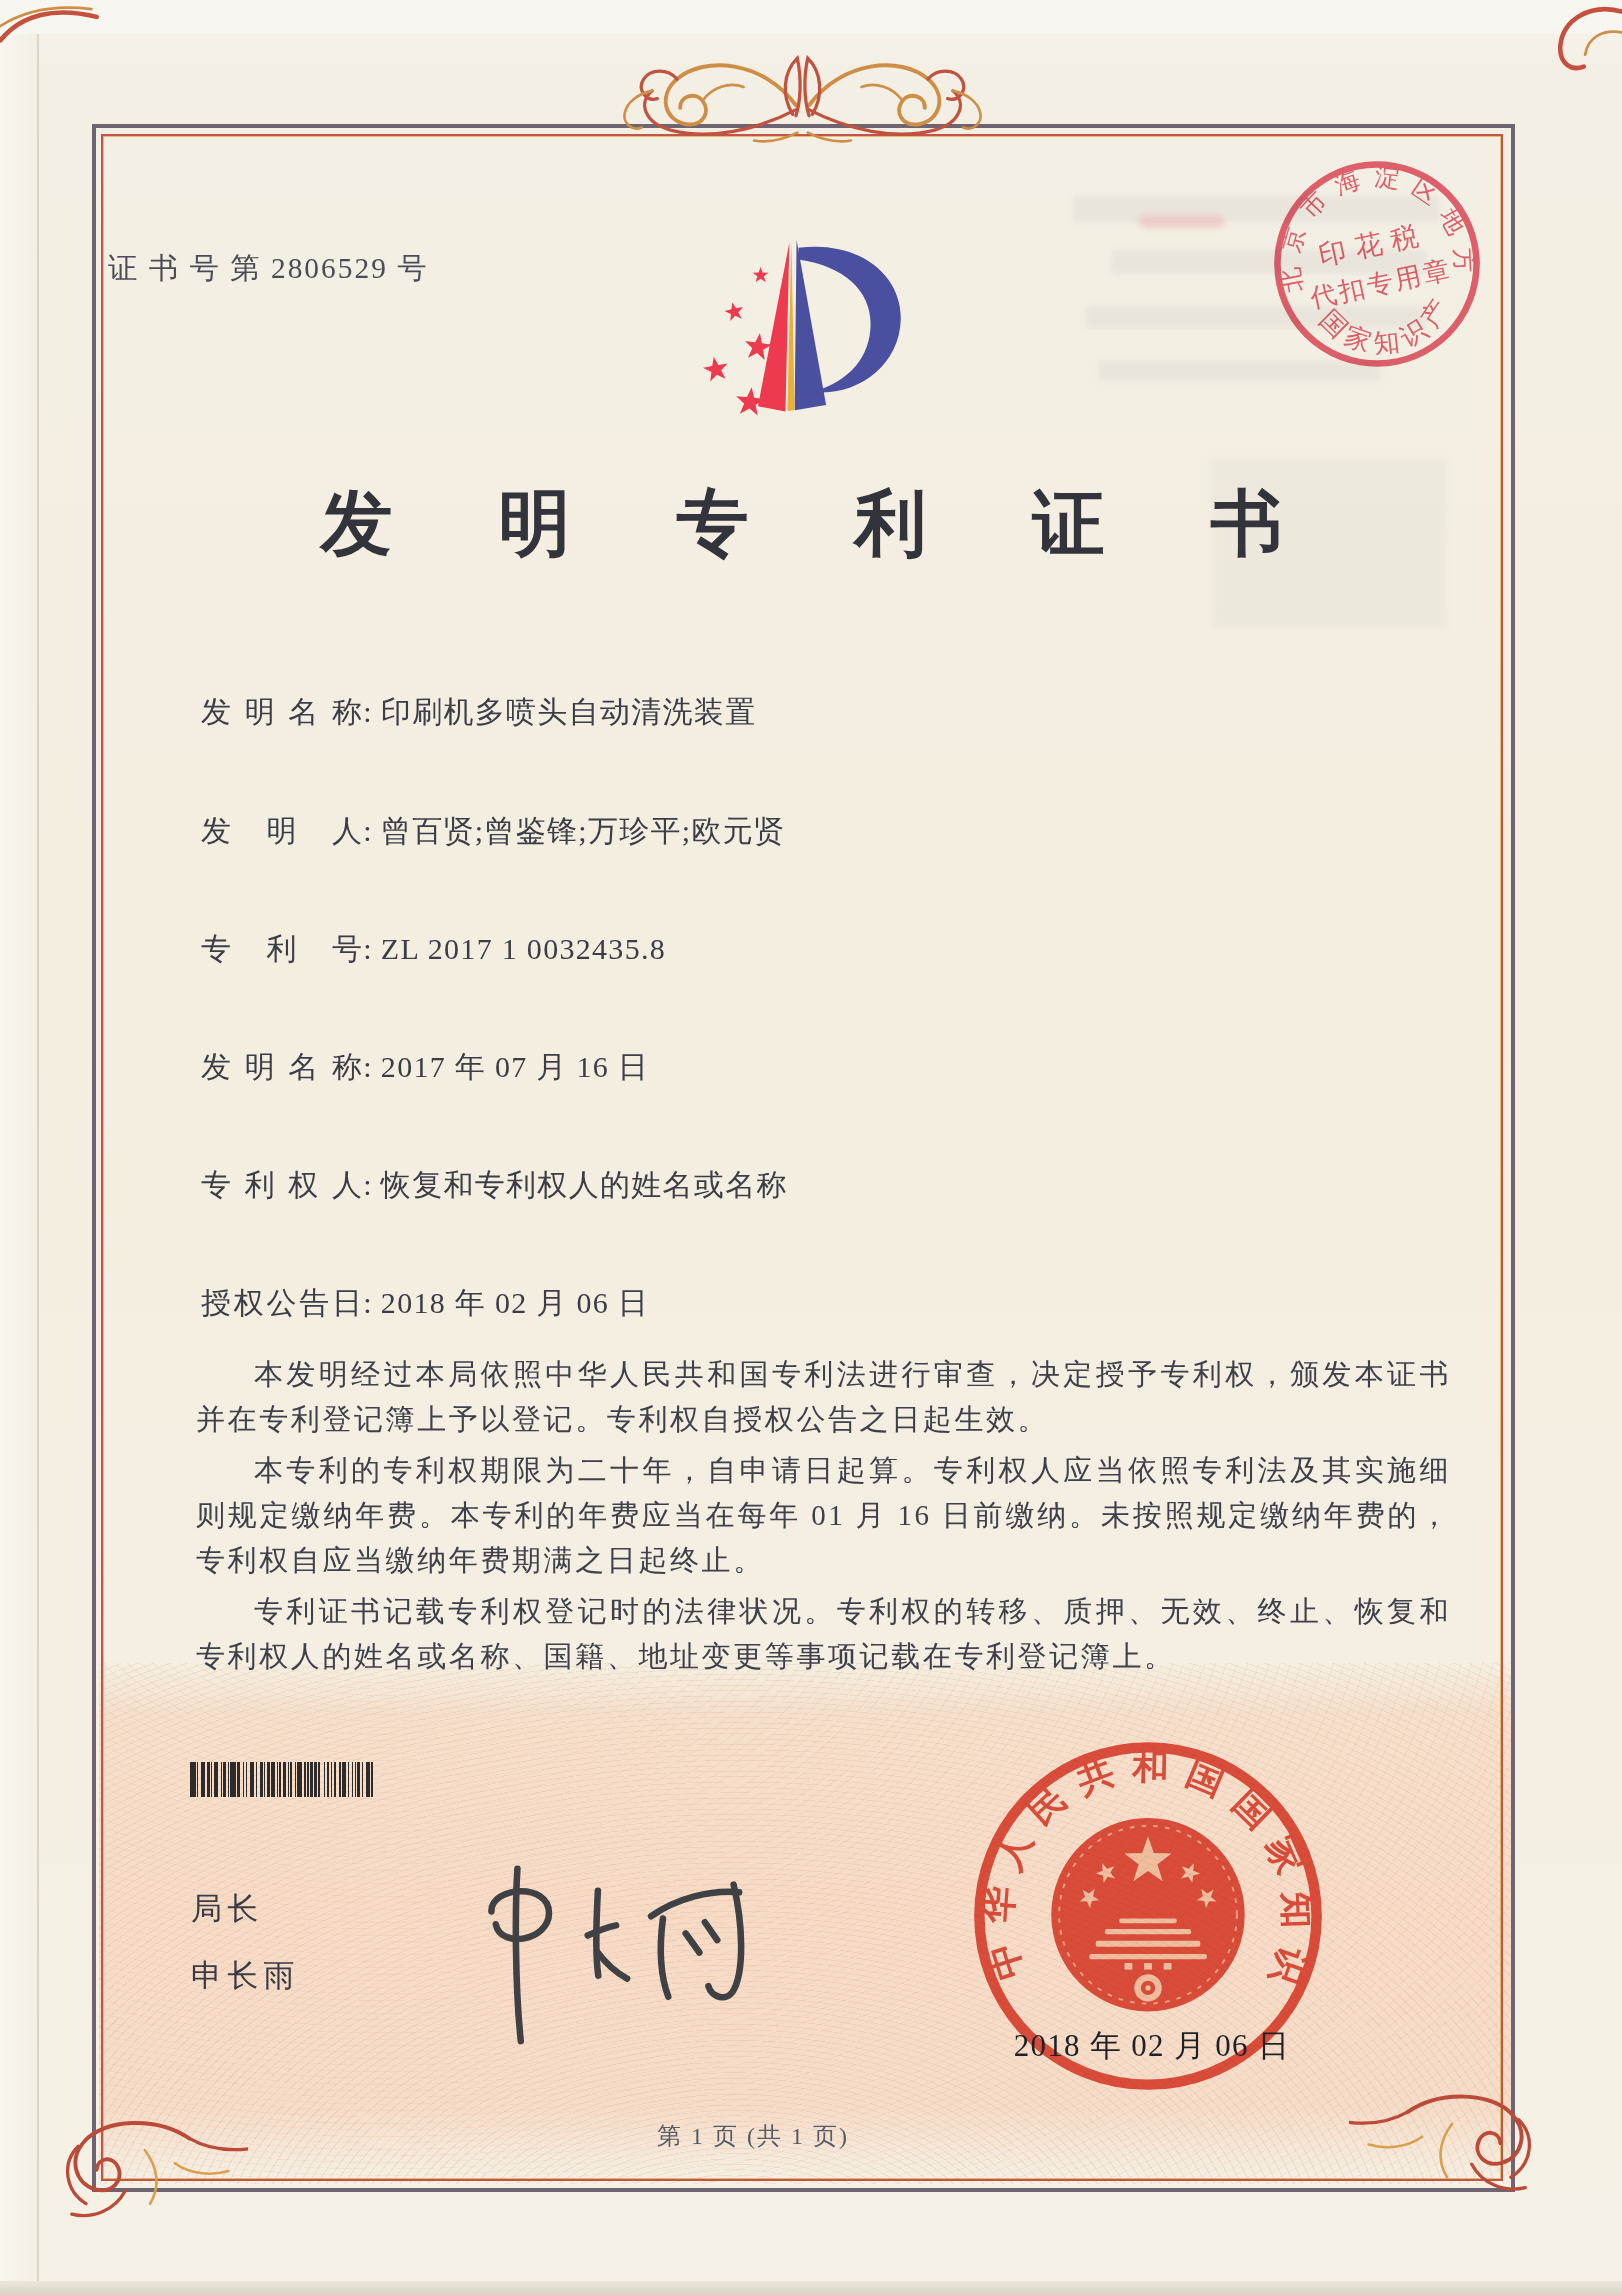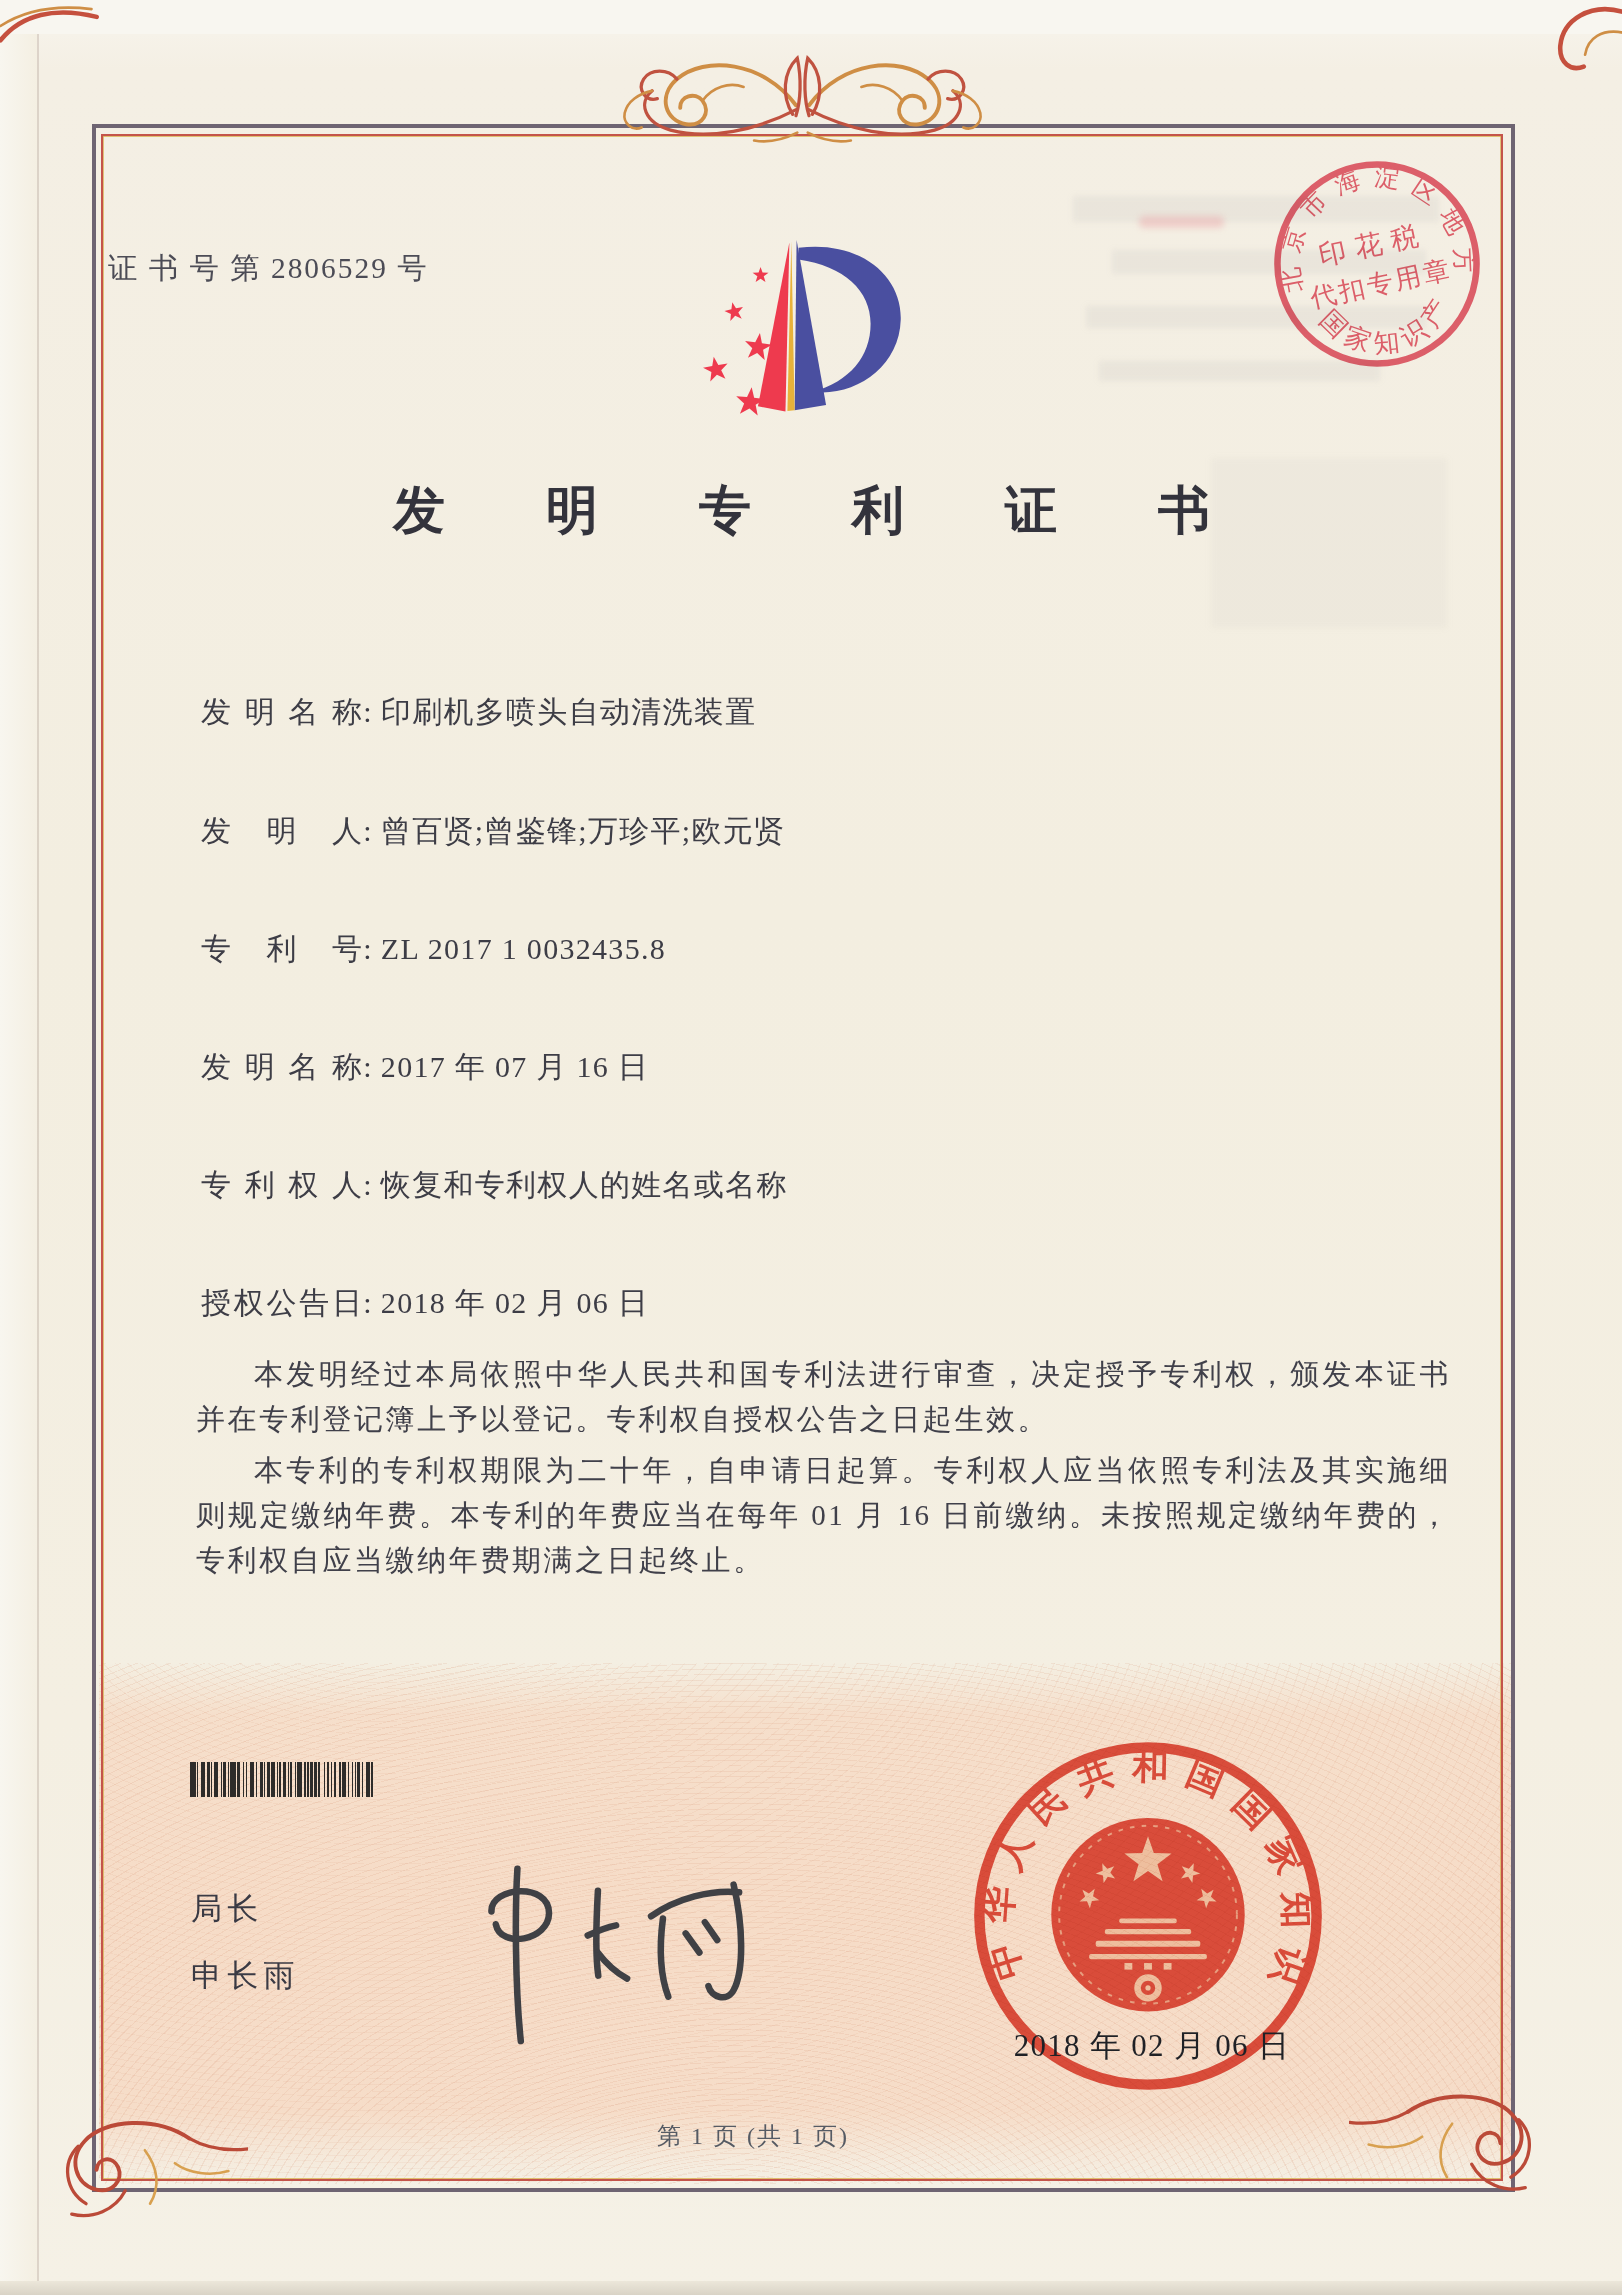--- a/index.html
+++ b/index.html
@@ -22,21 +22,21 @@
       repeating-radial-gradient(ellipse 982px 622px at 45% 118%, rgba(214,147,115,0.16) 0 1.3px, rgba(0,0,0,0) 1.3px 8.5px),
       repeating-radial-gradient(ellipse 1112px 687px at 20% -20%, rgba(214,147,115,0.10) 0 1.3px, rgba(0,0,0,0) 1.3px 10.5px),
       linear-gradient(180deg, rgba(246,222,202,0) 0%, rgba(246,220,199,0.85) 10%, #f6dcc7 45%, rgba(246,219,198,0.92) 86%, rgba(246,222,202,0) 100%);
   }
   
   .border-outer{left:92px;top:124px;width:1415px;height:2060px;border:4.6px solid #6e6472;z-index:2;}
   .border-inner{left:101px;top:134px;width:1398px;height:2043px;border:2px solid #c4544a;box-shadow:0 0 0 0.7px #d8b04c inset;z-index:2;}
   
   .cert-no{left:108px;top:249px;font-size:29.4px;letter-spacing:2px;color:#4c4c56;z-index:4;}
   
-  .title{left:95px;top:476px;width:1413px;text-align:center;font-size:52px;font-weight:600;
+  .title{left:95px;top:476px;width:1413px;text-align:center;font-size:72px;font-weight:600;
          letter-spacing:44px;margin-left:22px;color:#33333c;z-index:4;}
   
   .field{position:absolute;left:201px;font-size:30px;color:#3d3d46;white-space:nowrap;z-index:4;}
   .flabel{display:inline-block;width:161px;text-align:justify;text-align-last:justify;}
   .fcolon{margin:0 9.2px 0 1.3px;}
   .fvalue{letter-spacing:1.3px;}
   
   .body-text{left:196px;top:1352px;width:1255px;font-size:29px;line-height:45px;
              text-align:justify;letter-spacing:2.6px;color:#40404a;z-index:4;}
   .body-text p{margin:0 0 5.9px 0;text-indent:2em;}
@@ -185,20 +185,21 @@
 <div class="field" style="top:1165px;">
   <span class="flabel">专利权人</span><span class="fcolon">:</span><span class="fvalue">恢复和专利权人的姓名或名称</span>
 </div>
 <div class="field" style="top:1283px;">
   <span class="flabel">授权公告日</span><span class="fcolon">:</span><span class="fvalue">2018 年 02 月 06 日</span>
 </div>
 
 <div class="abs body-text">
   <p>本发明经过本局依照中华人民共和国专利法进行审查，决定授予专利权，颁发本证书并在专利登记簿上予以登记。专利权自授权公告之日起生效。</p>
   <p>本专利的专利权期限为二十年，自申请日起算。专利权人应当依照专利法及其实施细则规定缴纳年费。本专利的年费应当在每年 01 月 16 日前缴纳。未按照规定缴纳年费的，专利权自应当缴纳年费期满之日起终止。</p>
+  <p>专利证书记载专利权登记时的法律状况。专利权的转移、质押、无效、终止、恢复和专利权人的姓名或名称、国籍、地址变更等事项记载在专利登记簿上。</p>
 </div>
 
 <div class="abs barcode" id="barcode"><span style="width: 5.6px; background: rgb(46, 44, 42);"></span><span style="width: 1.4px; background: transparent;"></span><span style="width: 1.4px; background: rgb(46, 44, 42);"></span><span style="width: 2.8px; background: transparent;"></span><span style="width: 4.2px; background: rgb(46, 44, 42);"></span><span style="width: 1.4px; background: transparent;"></span><span style="width: 2.8px; background: rgb(46, 44, 42);"></span><span style="width: 1.4px; background: transparent;"></span><span style="width: 1.4px; background: rgb(46, 44, 42);"></span><span style="width: 1.4px; background: transparent;"></span><span style="width: 4.2px; background: rgb(46, 44, 42);"></span><span style="width: 2.8px; background: transparent;"></span><span style="width: 1.4px; background: rgb(46, 44, 42);"></span><span style="width: 1.4px; background: transparent;"></span><span style="width: 2.8px; background: rgb(46, 44, 42);"></span><span style="width: 1.4px; background: transparent;"></span><span style="width: 1.4px; background: rgb(46, 44, 42);"></span><span style="width: 1.4px; background: transparent;"></span><span style="width: 5.6px; background: rgb(46, 44, 42);"></span><span style="width: 1.4px; background: transparent;"></span><span style="width: 2.8px; background: rgb(46, 44, 42);"></span><span style="width: 2.8px; background: transparent;"></span><span style="width: 1.4px; background: rgb(46, 44, 42);"></span><span style="width: 1.4px; background: transparent;"></span><span style="width: 1.4px; background: rgb(46, 44, 42);"></span><span style="width: 2.8px; background: transparent;"></span><span style="width: 4.2px; background: rgb(46, 44, 42);"></span><span style="width: 1.4px; background: transparent;"></span><span style="width: 1.4px; background: rgb(46, 44, 42);"></span><span style="width: 2.8px; background: transparent;"></span><span style="width: 2.8px; background: rgb(46, 44, 42);"></span><span style="width: 1.4px; background: transparent;"></span><span style="width: 1.4px; background: rgb(46, 44, 42);"></span><span style="width: 1.4px; background: transparent;"></span><span style="width: 2.8px; background: rgb(46, 44, 42);"></span><span style="width: 1.4px; background: transparent;"></span><span style="width: 4.2px; background: rgb(46, 44, 42);"></span><span style="width: 1.4px; background: transparent;"></span><span style="width: 1.4px; background: rgb(46, 44, 42);"></span><span style="width: 1.4px; background: transparent;"></span><span style="width: 1.4px; background: rgb(46, 44, 42);"></span><span style="width: 2.8px; background: transparent;"></span><span style="width: 2.8px; background: rgb(46, 44, 42);"></span><span style="width: 1.4px; background: transparent;"></span><span style="width: 1.4px; background: rgb(46, 44, 42);"></span><span style="width: 1.4px; background: transparent;"></span><span style="width: 1.4px; background: rgb(46, 44, 42);"></span><span style="width: 2.8px; background: transparent;"></span><span style="width: 1.4px; background: rgb(46, 44, 42);"></span><span style="width: 1.4px; background: transparent;"></span><span style="width: 4.2px; background: rgb(46, 44, 42);"></span><span style="width: 2.8px; background: transparent;"></span><span style="width: 1.4px; background: rgb(46, 44, 42);"></span><span style="width: 1.4px; background: transparent;"></span><span style="width: 1.4px; background: rgb(46, 44, 42);"></span><span style="width: 1.4px; background: transparent;"></span><span style="width: 2.8px; background: rgb(46, 44, 42);"></span><span style="width: 1.4px; background: transparent;"></span><span style="width: 2.8px; background: rgb(46, 44, 42);"></span><span style="width: 1.4px; background: transparent;"></span><span style="width: 1.4px; background: rgb(46, 44, 42);"></span><span style="width: 4.2px; background: transparent;"></span><span style="width: 1.4px; background: rgb(46, 44, 42);"></span><span style="width: 1.4px; background: transparent;"></span><span style="width: 2.8px; background: rgb(46, 44, 42);"></span><span style="width: 1.4px; background: transparent;"></span><span style="width: 1.4px; background: rgb(46, 44, 42);"></span><span style="width: 1.4px; background: transparent;"></span><span style="width: 2.8px; background: rgb(46, 44, 42);"></span><span style="width: 2.8px; background: transparent;"></span><span style="width: 1.4px; background: rgb(46, 44, 42);"></span><span style="width: 1.4px; background: transparent;"></span><span style="width: 4.2px; background: rgb(46, 44, 42);"></span><span style="width: 1.4px; background: transparent;"></span><span style="width: 1.4px; background: rgb(46, 44, 42);"></span><span style="width: 2.8px; background: transparent;"></span><span style="width: 1.4px; background: rgb(46, 44, 42);"></span><span style="width: 1.4px; background: transparent;"></span><span style="width: 1.4px; background: rgb(46, 44, 42);"></span><span style="width: 1.4px; background: transparent;"></span><span style="width: 2.8px; background: rgb(46, 44, 42);"></span><span style="width: 1.4px; background: transparent;"></span><span style="width: 1.4px; background: rgb(46, 44, 42);"></span><span style="width: 2.8px; background: transparent;"></span><span style="width: 4.2px; background: rgb(46, 44, 42);"></span><span style="width: 1.4px; background: transparent;"></span><span style="width: 1.4px; background: rgb(46, 44, 42);"></span><span style="width: 1.4px; background: transparent;"></span></div>
 
 <div class="abs sig-title">局长</div>
 <div class="abs sig-name">申长雨</div>
 
 <svg class="abs sig-svg" width="366" height="209" viewBox="0 0 560 320">
   <g fill="none" stroke="#30333a" stroke-width="10" stroke-linecap="round" opacity="0.92">
     <path d="M178,28 C172,90 168,210 174,292"></path>

